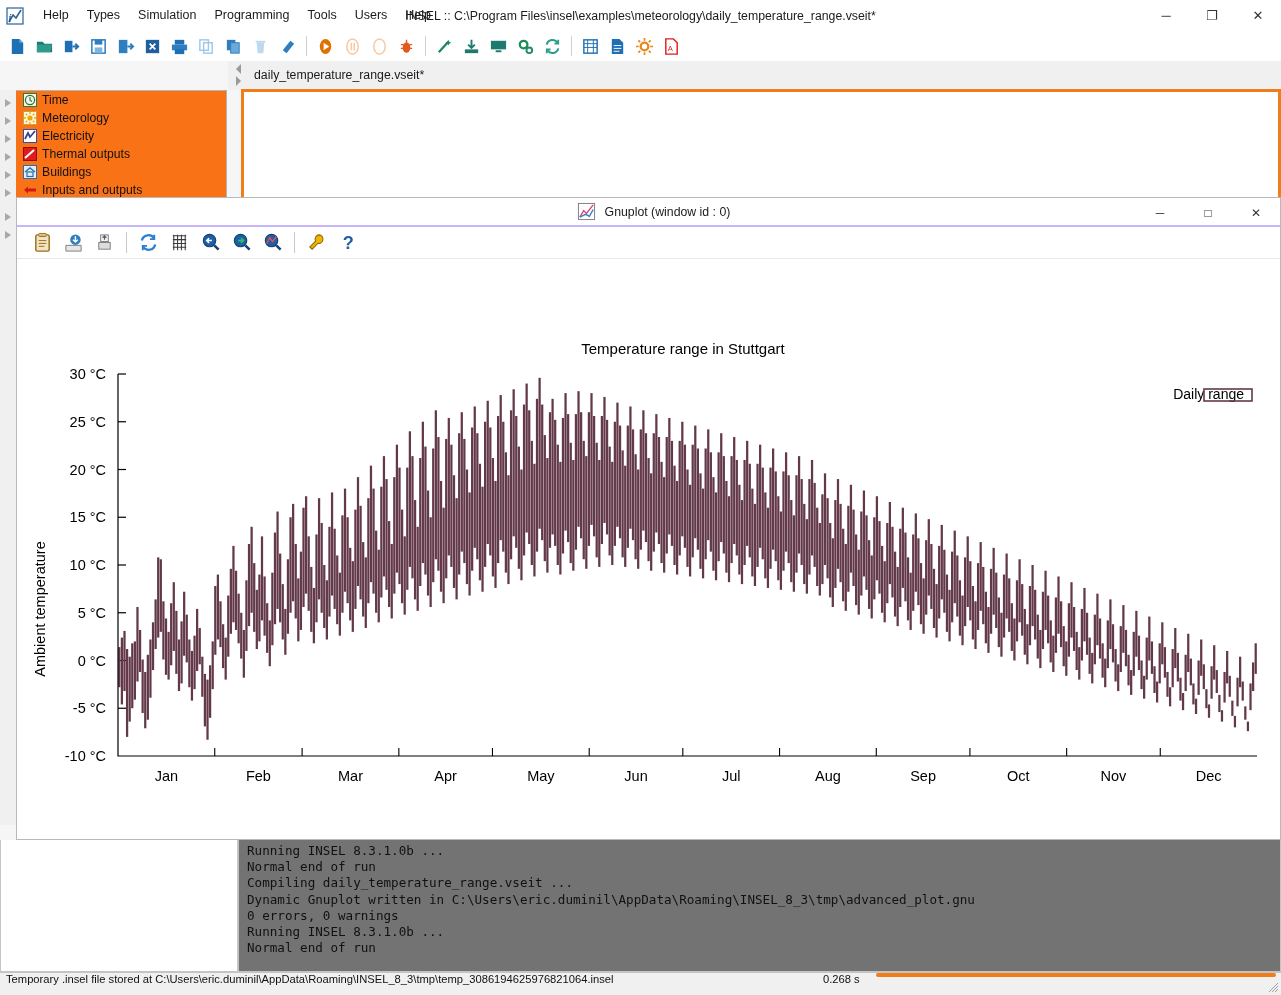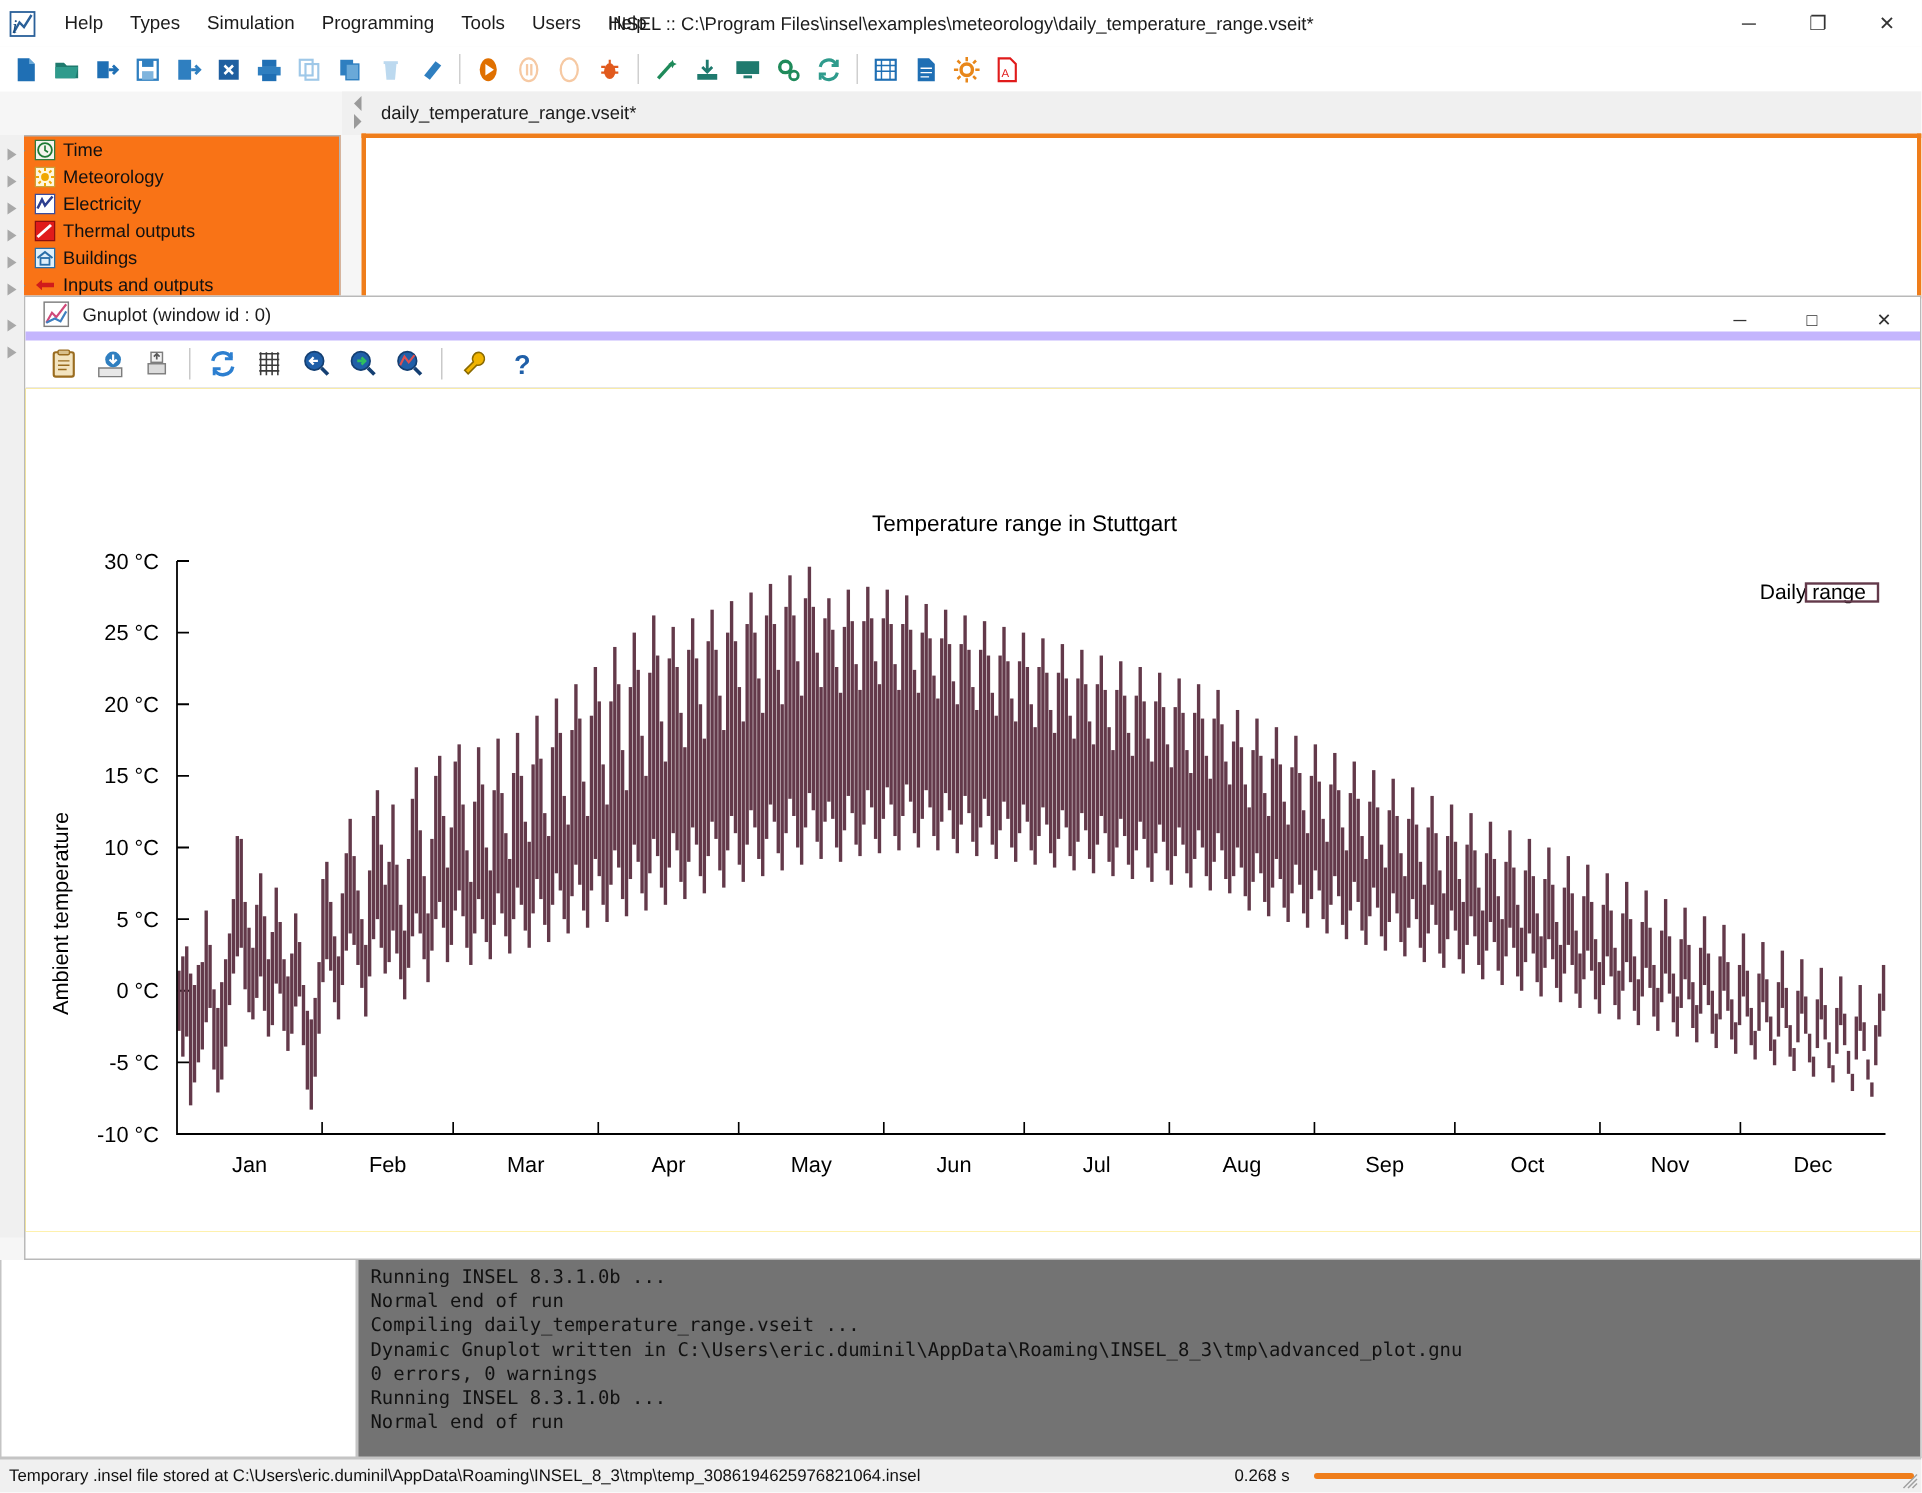--- a/index.html
+++ b/index.html
@@ -111,21 +111,21 @@
     border: 3px solid #ef7d1a; border-bottom: none;
   }
 
   
   .gnuwin {
     position: absolute; left: 16px; top: 197px; width: 1265px; height: 643px;
     background: #ffffff; border: 1px solid #b9b9b9;
   }
   .gnu-title {
     position: relative; height: 29px; background: #ffffff;
-    display: flex; align-items: center; border-bottom: 6px solid #c4b5fd;
+    display: flex; align-items: center; border-bottom: 2px solid #c4b5fd; justify-content: center;
   }
   .gnu-icon { width: 24px; height: 24px; margin-left: 8px; margin-right: 6px;
     display: flex; align-items: center; justify-content: center; }
   .gnu-title-text { font-size: 12.3px; color: #1b1b1b; }
   .gnu-winbtns { position: absolute; right: 0; top: 0; height: 29px; display: flex; }
   .gnu-winbtn { width: 48px; display: flex; align-items: center; justify-content: center;
     font-size: 12px; color: #333; }
 
   .gnu-toolbar {
     height: 32px; background: #ffffff; display: flex; align-items: center;
@@ -160,21 +160,21 @@
   }
   .console pre {
     margin: 0; font-family: "DejaVu Sans Mono", monospace;
     font-size: 12.6px; line-height: 16.2px; color: #111; white-space: pre;
   }
 
   
   .statusbar {
     position: absolute; left: 0; bottom: 0; width: 1281px; height: 23px;
     background: #f0f0f0; border-top: 1px solid #c4c4c4;
-    display: flex; align-items: center;
+    display: flex; align-items: flex-start;
   }
   .sb-text { margin-left: 6px; font-size: 11.2px; color: #111; white-space: nowrap; }
   .sb-time { position: absolute; left: 823px; font-size: 11.2px; color: #111; }
   .sb-progress {
     position: absolute; left: 876px; width: 400px; height: 4px; background: #ef7d1a;
     border-radius: 2px;
   }
   .sb-corner { position: absolute; right: 2px; bottom: 2px; width: 12px; height: 12px; }
 </style>
 </head>

